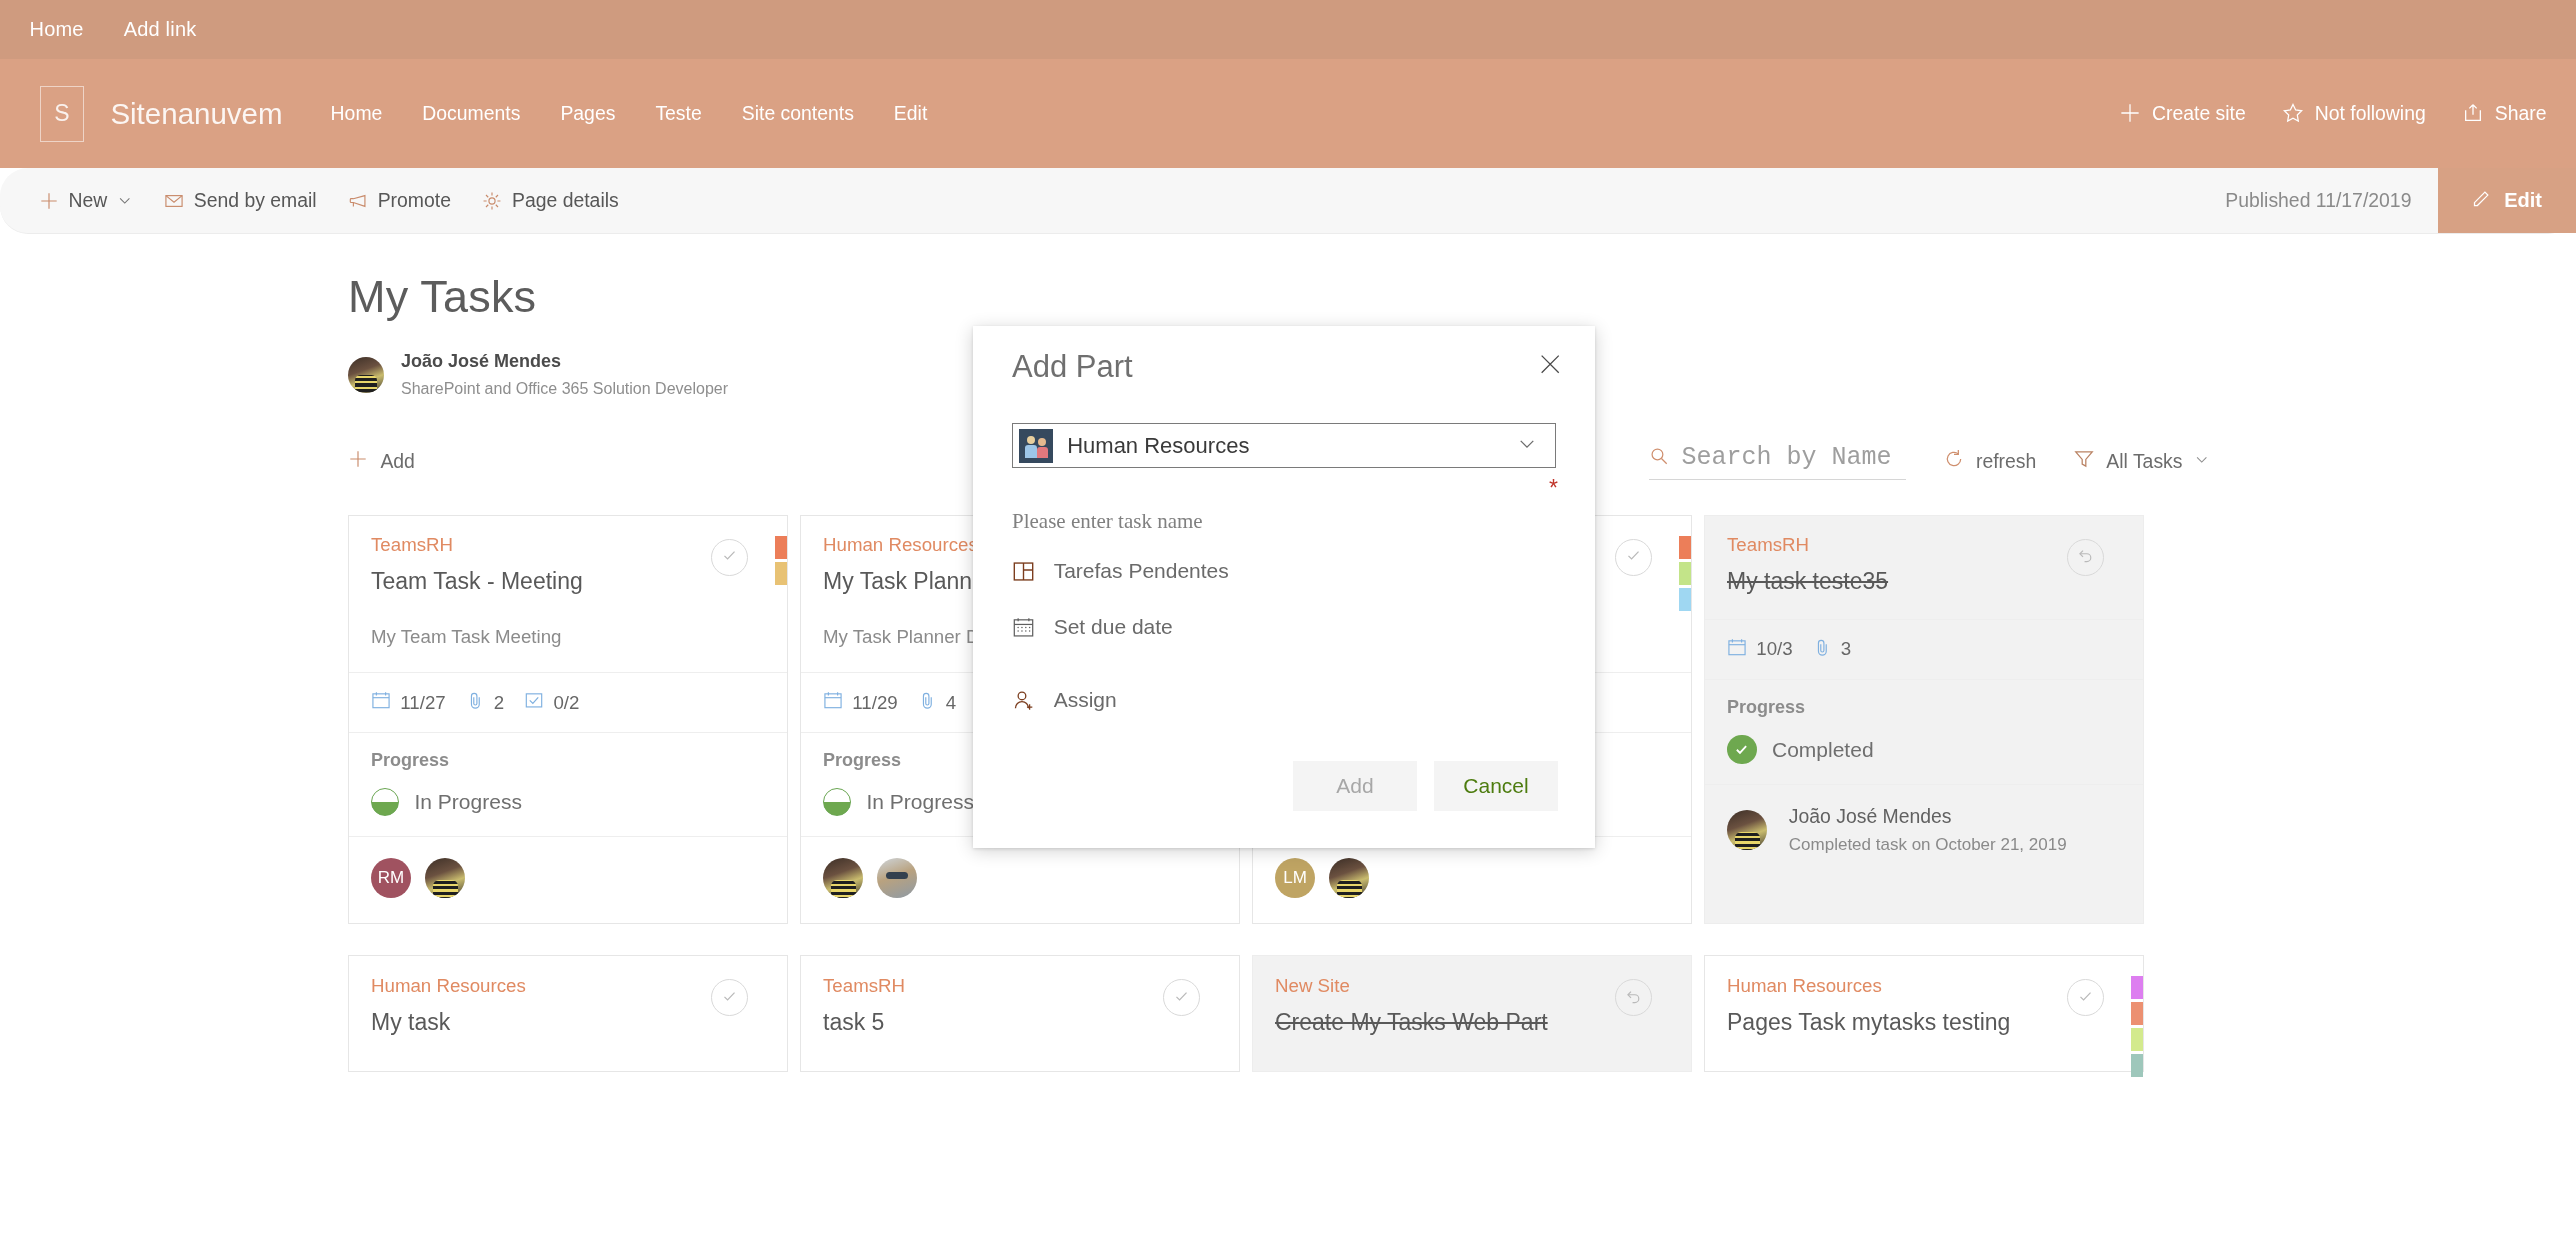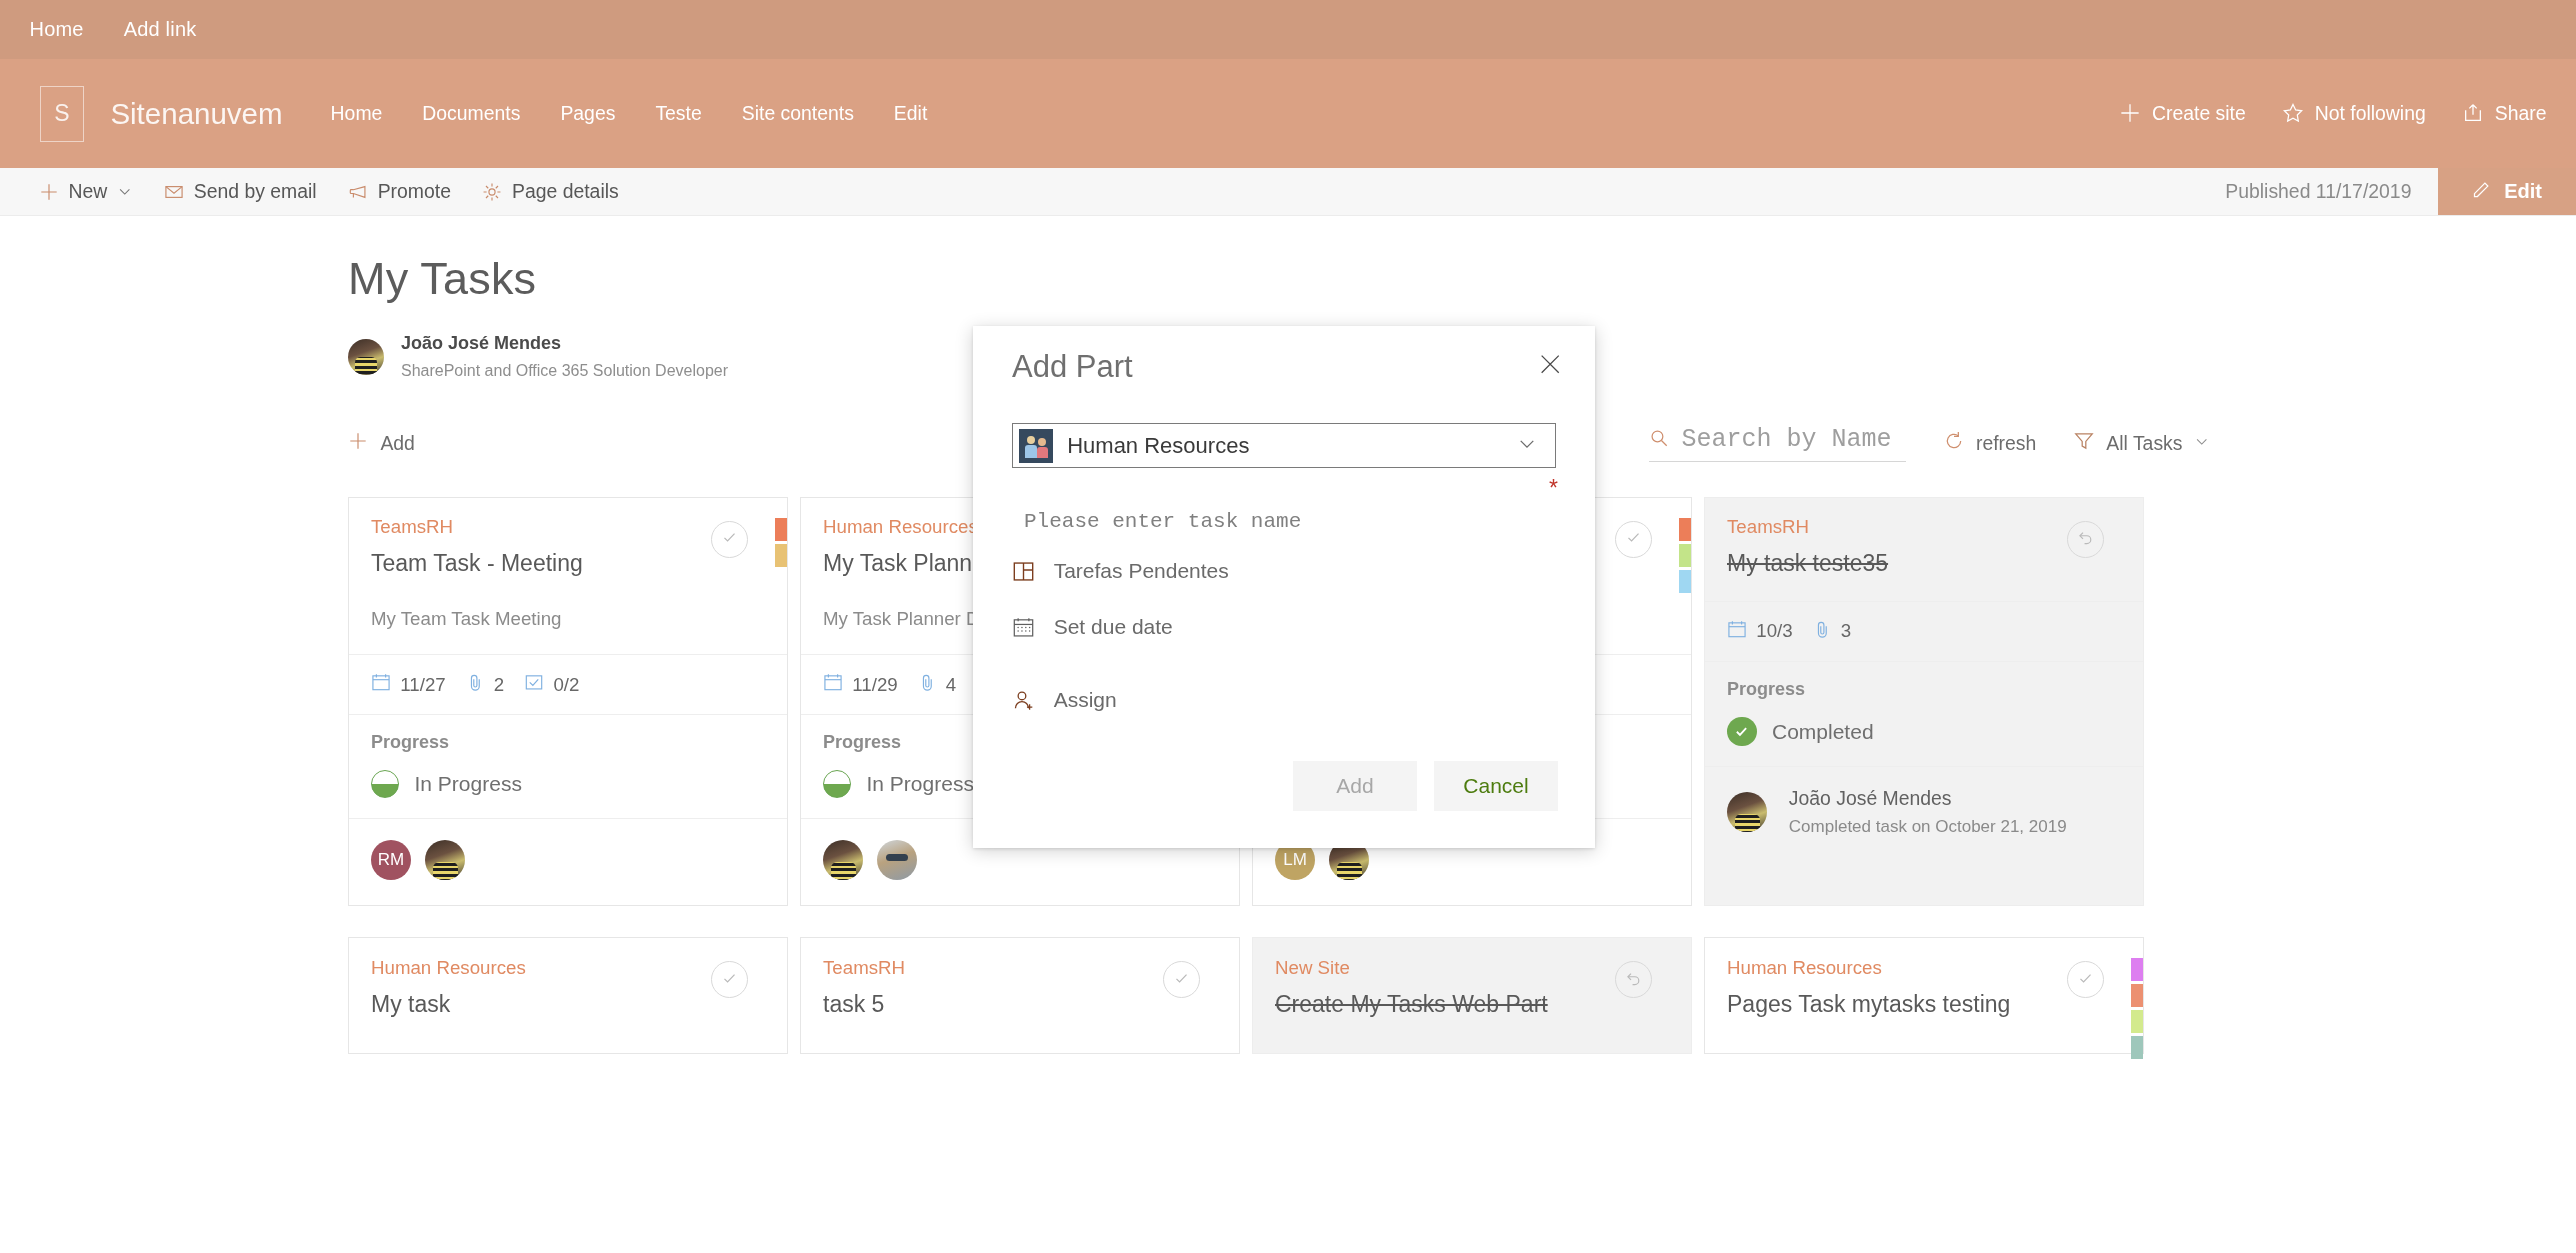--- a/index.html
+++ b/index.html
@@ -67,27 +67,28 @@
     gap: 36px;
   }
   .header-action {
     display: flex; gap: 11px;
     color: #ffffff; font-size: 19.4px; white-space: nowrap; cursor: pointer;
   }
   .header-action svg { display: block; }
 
   
   .command-bar {
-    height: 48px;
+    height: 66px;
     background: #f7f7f7;
     border-bottom: 0.8px solid #ececec;
     display: flex;
     align-items: center;
     padding-left: 23px;
     position: relative;
+    border-radius: 28px;
   }
   .cmd-item {
     display: flex; align-items: center; gap: 10px;
     font-size: 19.4px; color: #575757;
     padding: 0 15.5px; height: 100%;
     cursor: pointer; white-space: nowrap;
   }
   .cmd-item svg { display: block; }
   .cmd-right {
     margin-left: auto;
@@ -323,22 +324,21 @@
   .group-chevron { margin-left: auto; margin-right: 17px; }
   .required-star {
     position: absolute; right: 37px; top: 151px;
     color: #c0362c; font-size: 23px; line-height: 1;
   }
   .task-name-input {
     position: absolute; left: 39px; top: 177px;
     width: 544px; height: 36px;
     border: none; outline: none; background: transparent;
     font-size: 21px; color: #7d7d7d;
-    font-family: Liberation Mono, monospace;
-    margin-left: 12px;
+    font-family: Liberation Serif, serif;
   }
   .task-name-input::placeholder { color: #808080; }
 
   .modal-option {
     position: absolute; left: 39px;
     display: flex; align-items: center; gap: 18.7px;
     font-size: 21px; color: #6a6a6a; font-weight: 300;
     cursor: pointer;
   }
   .modal-option.opt1 { top: 233px; }

